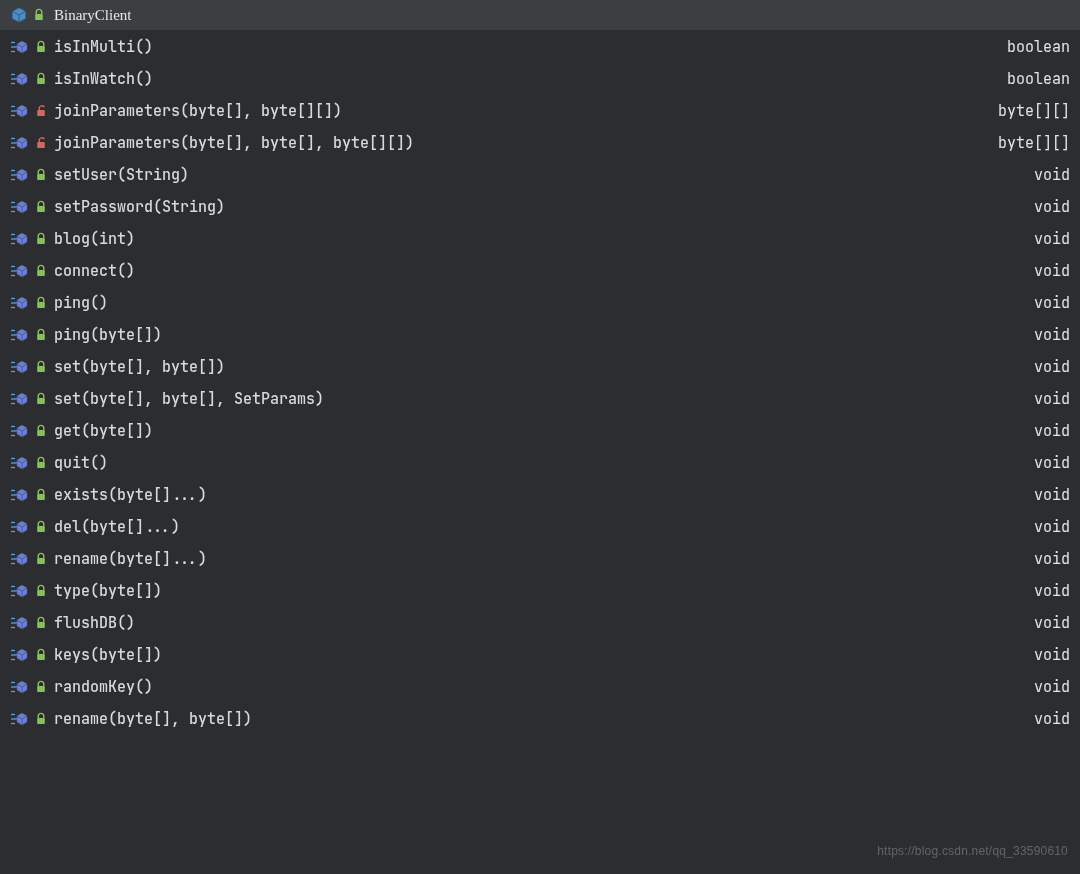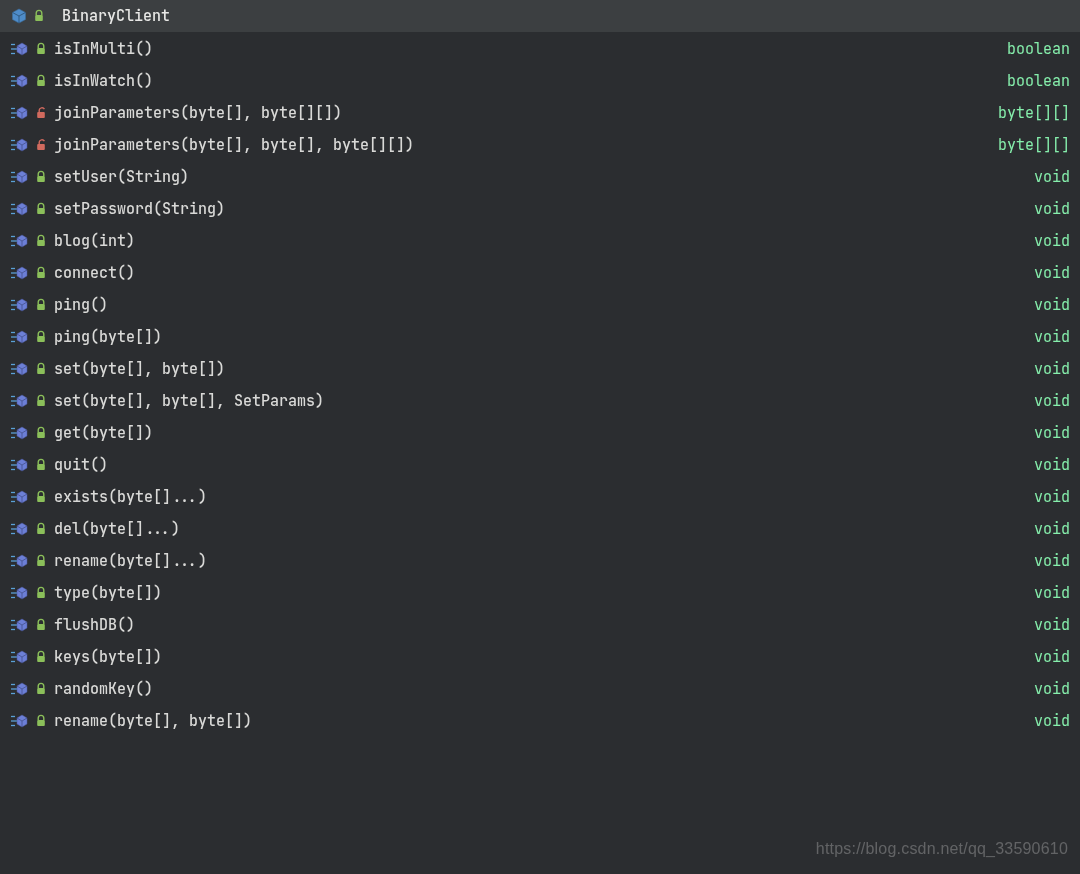--- a/index.html
+++ b/index.html
@@ -23,29 +23,29 @@
   }
   .members { }
   .row {
     display: flex;
     align-items: center;
     padding: 6px 10px;
     gap: 6px;
     cursor: pointer;
   }
   .sig { flex: 1; white-space: nowrap; overflow: hidden; text-overflow: ellipsis; color: #d9d9d7; font-weight: 500; }
-  .ret { color: #86efac; white-space: nowrap; padding-left: 10px; margin-left: 20px; }
+  .ret { color: #e5e5e5; white-space: nowrap; padding-left: 10px; margin-left: 20px; }
   .class-name { font-weight: 500; color: #e8e8e6; }
   .icon { display: inline-flex; align-items: center; justify-content: center; flex: 0 0 auto; }
   .method-icon svg, .class-icon svg, .lock-icon svg { display: block; }
   .watermark {
     position: fixed;
     right: 12px;
     bottom: 16px;
-    font-size: 16px;
+    font-size: 12px;
     color: rgba(200,200,200,0.35);
     font-family: Arial, sans-serif;
     letter-spacing: 0.2px;
   }
 </style>
 </head>
 <body>
 
 <div class="class-header">
   <span class="icon class-icon">
@@ -54,21 +54,21 @@
       <polyline points="2.5,5.5 9,9 15.5,5.5" fill="none" stroke="#1d3a55" stroke-width="0.6"></polyline>
       <line x1="9" y1="9" x2="9" y2="16" stroke="#1d3a55" stroke-width="0.6"></line>
     </svg>
   </span>
   <span class="icon lock-icon" style="margin-left:4px;">
     <svg width="14" height="14" viewBox="0 0 14 14">
       <path d="M4.2 6 V4.2 a2.8 2.8 0 0 1 5.6 0 V6" fill="none" stroke="#8bbf5a" stroke-width="1.4"></path>
       <rect x="3.2" y="6" width="7.6" height="6" rx="1" fill="#8bbf5a"></rect>
     </svg>
   </span>
-  <span class="class-name" style="margin-left:16px;">BinaryClient</span>
+  <span class="class-name" style="margin-left:8px;font-family:Liberation Serif, serif;">BinaryClient</span>
 </div>
 
 <div class="members" id="members">
     <div class="row">
       <span class="icon method-icon">
         <svg width="18" height="18" viewBox="0 0 18 18">
           <line x1="1" y1="4.5" x2="5" y2="4.5" stroke="#5aa0d6" stroke-width="1.3"></line>
           <line x1="1" y1="9" x2="7" y2="9" stroke="#5aa0d6" stroke-width="1.3"></line>
           <line x1="1" y1="13.5" x2="5" y2="13.5" stroke="#5aa0d6" stroke-width="1.3"></line>
           <polygon points="12,3 17,6 17,12 12,15 7,12 7,6" fill="#6c7fd6" stroke="#4c5aa0" stroke-width="0.5"></polygon>

